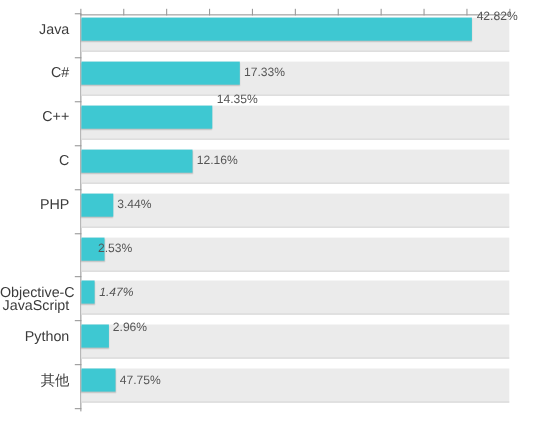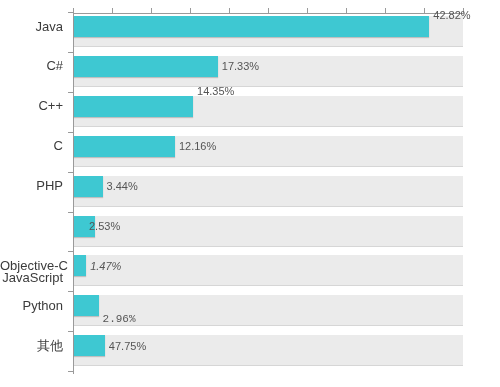--- a/index.html
+++ b/index.html
@@ -169,21 +169,21 @@
       <div class="row" style="top: 0px;">
         <div class="track" style="top: 255.4px;"></div>
         <div class="bar" style="top: 255.4px; width: 12.1979px;"></div>
         <div class="cat-label" style="top: 259.9px;">Objective-C</div>
         <div class="val-label" style="left: 90.1979px; top: 259.9px; font-style: italic;">1.47%</div>
       </div>
       <div class="row" style="top: 0px;">
         <div class="track" style="top: 295.3px;"></div>
         <div class="bar" style="top: 295.3px; width: 24.5617px;"></div>
         <div class="cat-label" style="top: 299.8px;">Python</div>
-        <div class="val-label" style="left: 102.562px; top: 313px; font-family: Liberation Mono, monospace;">2.96%</div>
+        <div class="val-label" style="left: 102.562px; top: 292px;">2.96%</div>
       </div>
       <div class="row" style="top: 0px;">
         <div class="track" style="top: 335.2px;"></div>
         <div class="bar" style="top: 335.2px; width: 30.8681px;"></div>
         <div class="cat-label" style="top: 339.7px;">其他</div>
         <div class="val-label" style="left: 108.868px; top: 339.7px;">47.75%</div>
       </div>
     </div>
 
 </div>

